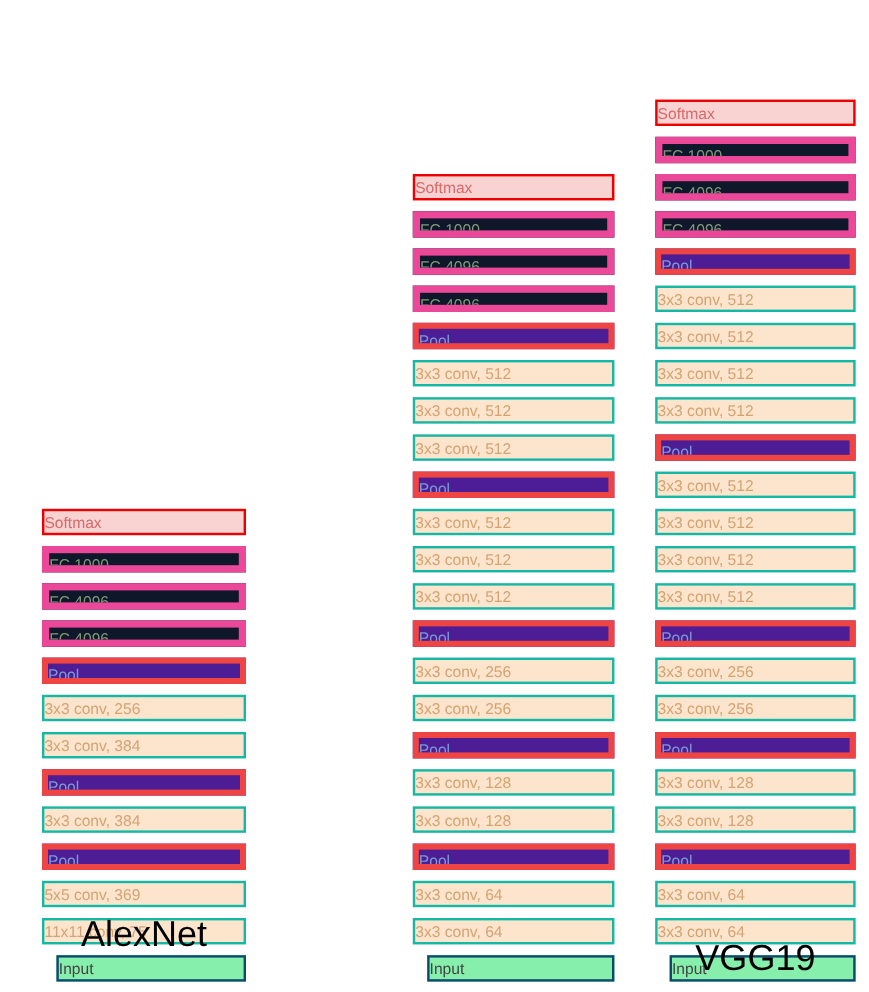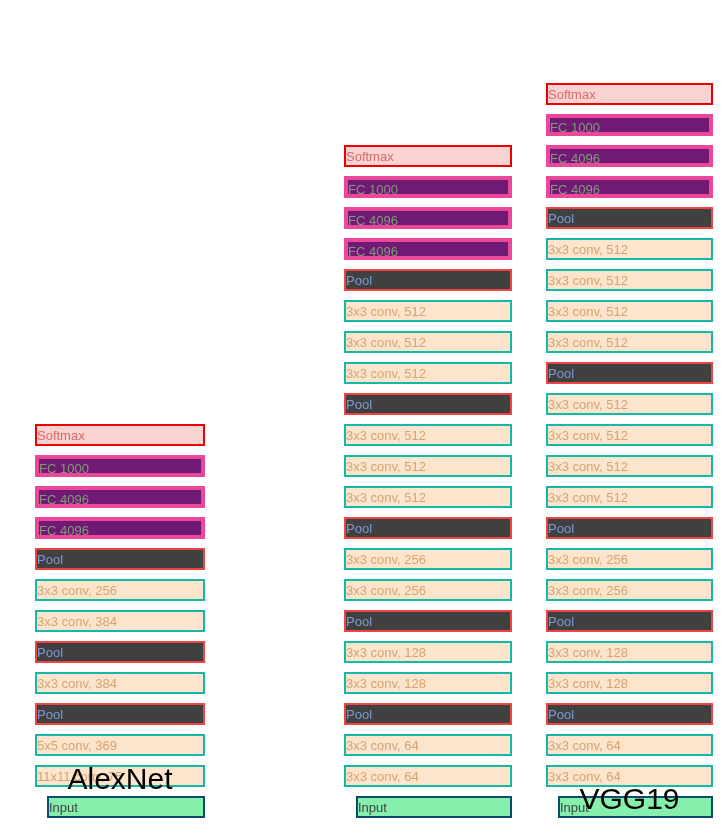--- a/index.html
+++ b/index.html
@@ -50,27 +50,27 @@
     background: #86efac;
     color: #434343;
     margin-left: 12px;
   }
   .type-conv {
     border: 2px solid #14b8a6;
     background: #fce5cc;
     color: #d4a373;
   }
   .type-pool {
-    border: 2px solid #ef4444;
-    background: #404040;
+    border: 5px solid #ef4444;
+    background: #4c1d95;
     color: #7a9bd4;
   }
   .type-fc {
-    border: 4px solid #ec4899;
-    background: #701a75;
+    border: 6px solid #ec4899;
+    background: #0f172a;
     color: #7f9b76;
   }
   .type-softmax {
     border: 2px solid #ee0000;
     background: #f9d2d2;
     color: #d86a6a;
   }
 
   
   .caption {

